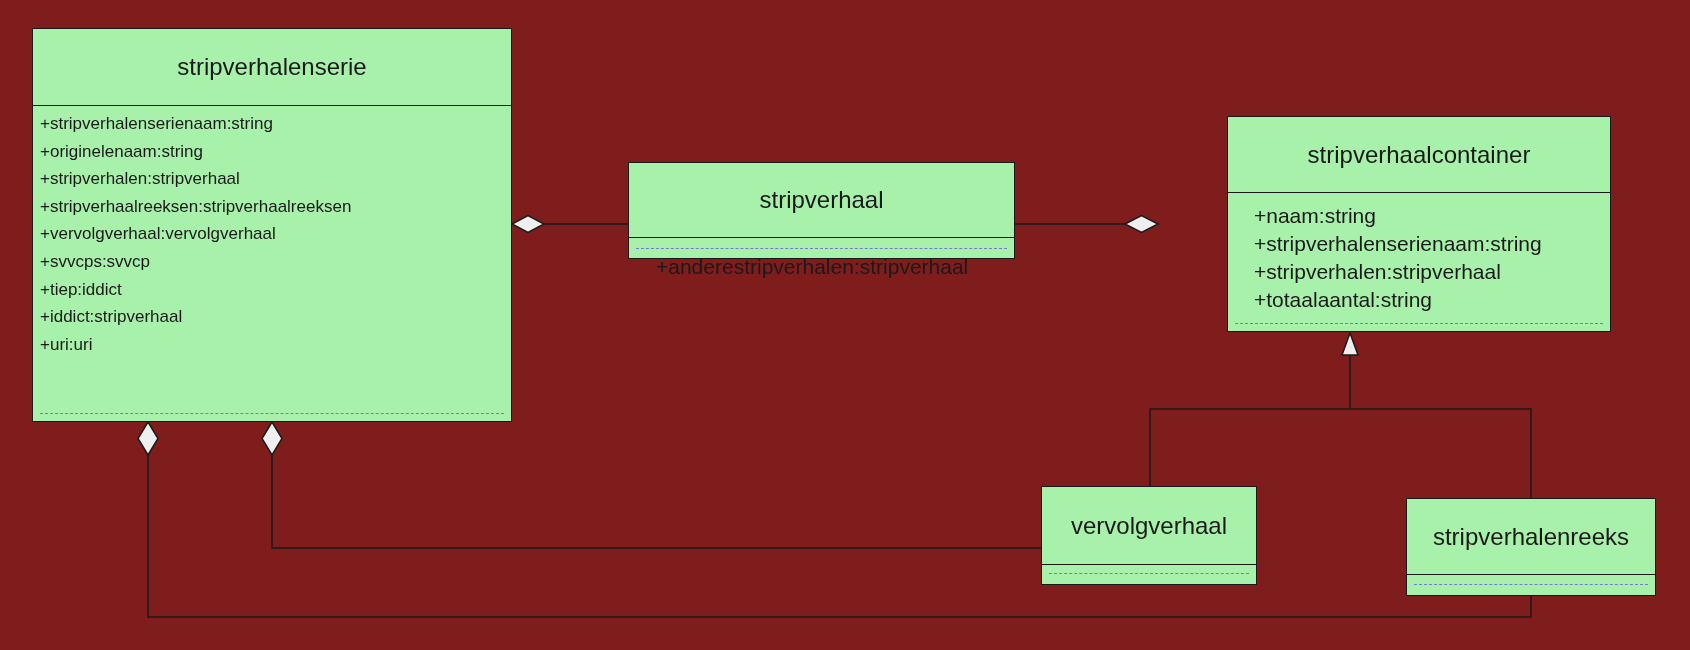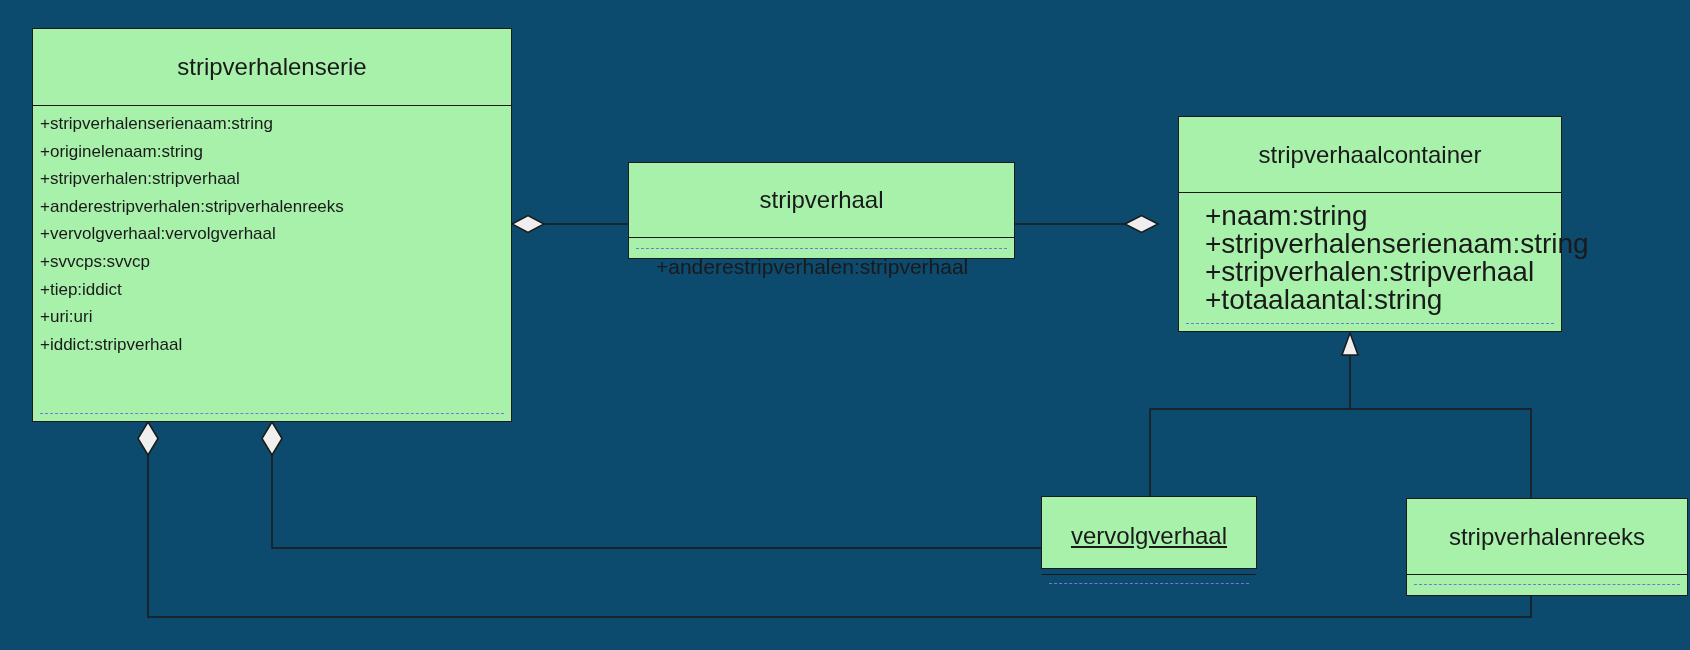--- a/index.html
+++ b/index.html
@@ -3,21 +3,21 @@
 <meta charset="utf-8">
 <style>
   html,body{margin:0;padding:0;}
   body{
     font-family:"Liberation Sans", sans-serif;
     background:#efefef;
   }
   .canvas{
     position:relative;
     width:1690px;height:650px;
-    background:#0c4a6e;
+    background:#7f1d1d;
     overflow:hidden;
   }
   .connectors{
     position:absolute;left:0;top:0;width:1690px;height:650px;
   }
   .uml-class{
     position:absolute;
     box-sizing:border-box;
     background:#a8f1aa;
     border:1.5px solid #1a1a1a;
@@ -31,21 +31,21 @@
     white-space:nowrap;
   }
   .uml-attrs{white-space:nowrap;}
   .attrs-small{
     padding:4px 6px 0 7px;
     font-size:17px;
     line-height:27.6px;
   }
   .attrs-big{
     padding:9px 6px 0 26px;
-    font-size:28px;
+    font-size:21px;
     line-height:28px;
   }
   .dashed-sep{
     position:absolute;
     left:7px;right:7px;bottom:7px;
     border-top:1px dashed #7878d2;
   }
   .dashed-inline{
     border-top:1px dashed #7878d2;
     margin:0 7px;
@@ -79,50 +79,50 @@
     <polygon points="272,422 282,438.5 272,455 262,438.5" fill="#efefef" stroke="#1a1a1a" stroke-width="1.5"></polygon>
     <polyline points="272,455 272,548 1041,548" fill="none" stroke="#1a1a1a" stroke-width="1.5"></polyline>
   </svg>
 
   <div class="uml-class" style="left:32px;top:28px;width:480px;height:394px;">
     <div class="uml-title" style="height:77px;">stripverhalenserie</div>
     <div class="uml-attrs attrs-small">
       <div>+stripverhalenserienaam:string</div>
       <div>+originelenaam:string</div>
       <div>+stripverhalen:stripverhaal</div>
-      <div>+anderestripverhalen:stripverhalenreeks</div>
+      <div>+stripverhaalreeksen:stripverhaalreeksen</div>
       <div>+vervolgverhaal:vervolgverhaal</div>
       <div>+svvcps:svvcp</div>
       <div>+tiep:iddict</div>
+      <div>+iddict:stripverhaal</div>
       <div>+uri:uri</div>
-      <div>+iddict:stripverhaal</div>
     </div>
     <div class="dashed-sep"></div>
   </div>
 
   <div class="uml-class" style="left:628px;top:162px;width:387px;height:97px;">
     <div class="uml-title" style="height:75px;">stripverhaal</div>
     <div class="dashed-inline" style="margin-top:10px;"></div>
     <div class="attr-line2">+anderestripverhalen:stripverhaal</div>
   </div>
 
-  <div class="uml-class" style="left:1178px;top:116px;width:384px;height:216px;">
+  <div class="uml-class" style="left:1227px;top:116px;width:384px;height:216px;">
     <div class="uml-title" style="height:76px;">stripverhaalcontainer</div>
     <div class="uml-attrs attrs-big">
       <div>+naam:string</div>
       <div>+stripverhalenserienaam:string</div>
       <div>+stripverhalen:stripverhaal</div>
       <div>+totaalaantal:string</div>
     </div>
     <div class="dashed-sep"></div>
   </div>
 
-  <div class="uml-class" style="left:1041px;top:496px;width:216px;height:73px;text-decoration:underline;">
+  <div class="uml-class" style="left:1041px;top:486px;width:216px;height:99px;">
     <div class="uml-title" style="height:78px;">vervolgverhaal</div>
     <div class="dashed-inline" style="margin-top:8px;"></div>
   </div>
 
-  <div class="uml-class" style="left:1406px;top:498px;width:282px;height:98px;">
+  <div class="uml-class" style="left:1406px;top:498px;width:250px;height:98px;">
     <div class="uml-title" style="height:76px;">stripverhalenreeks</div>
     <div class="dashed-inline" style="margin-top:9px;"></div>
   </div>
 
 </div>
 
 </body></html>

